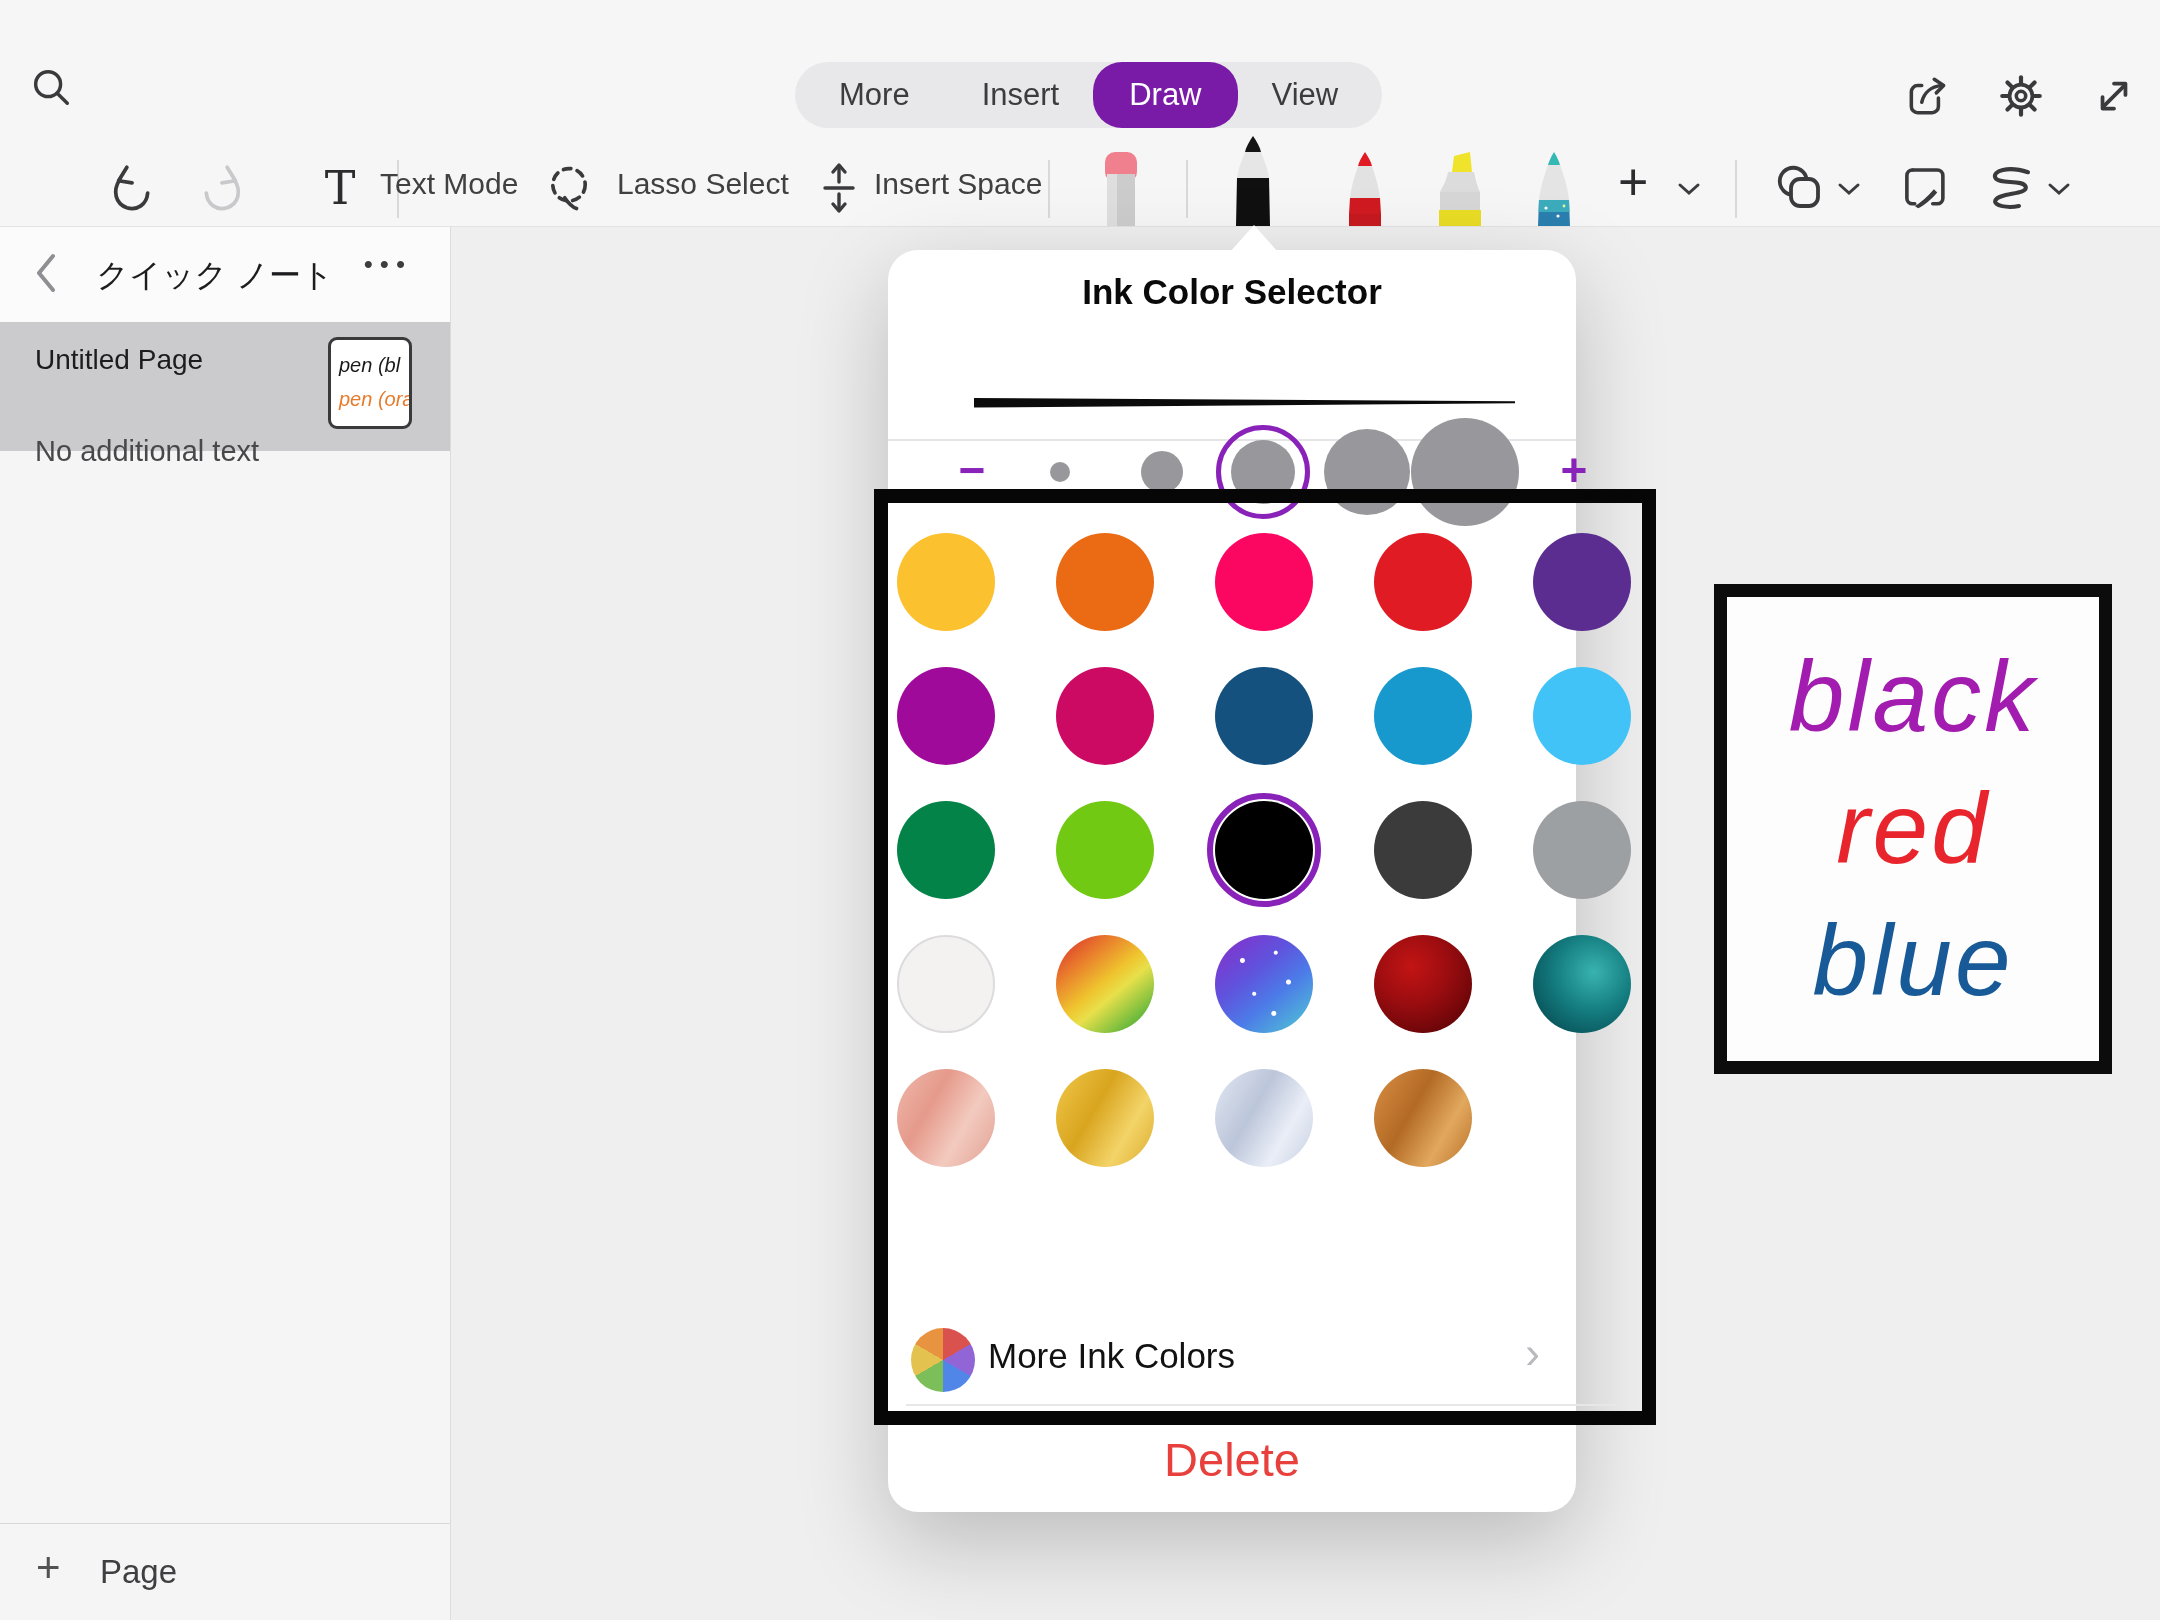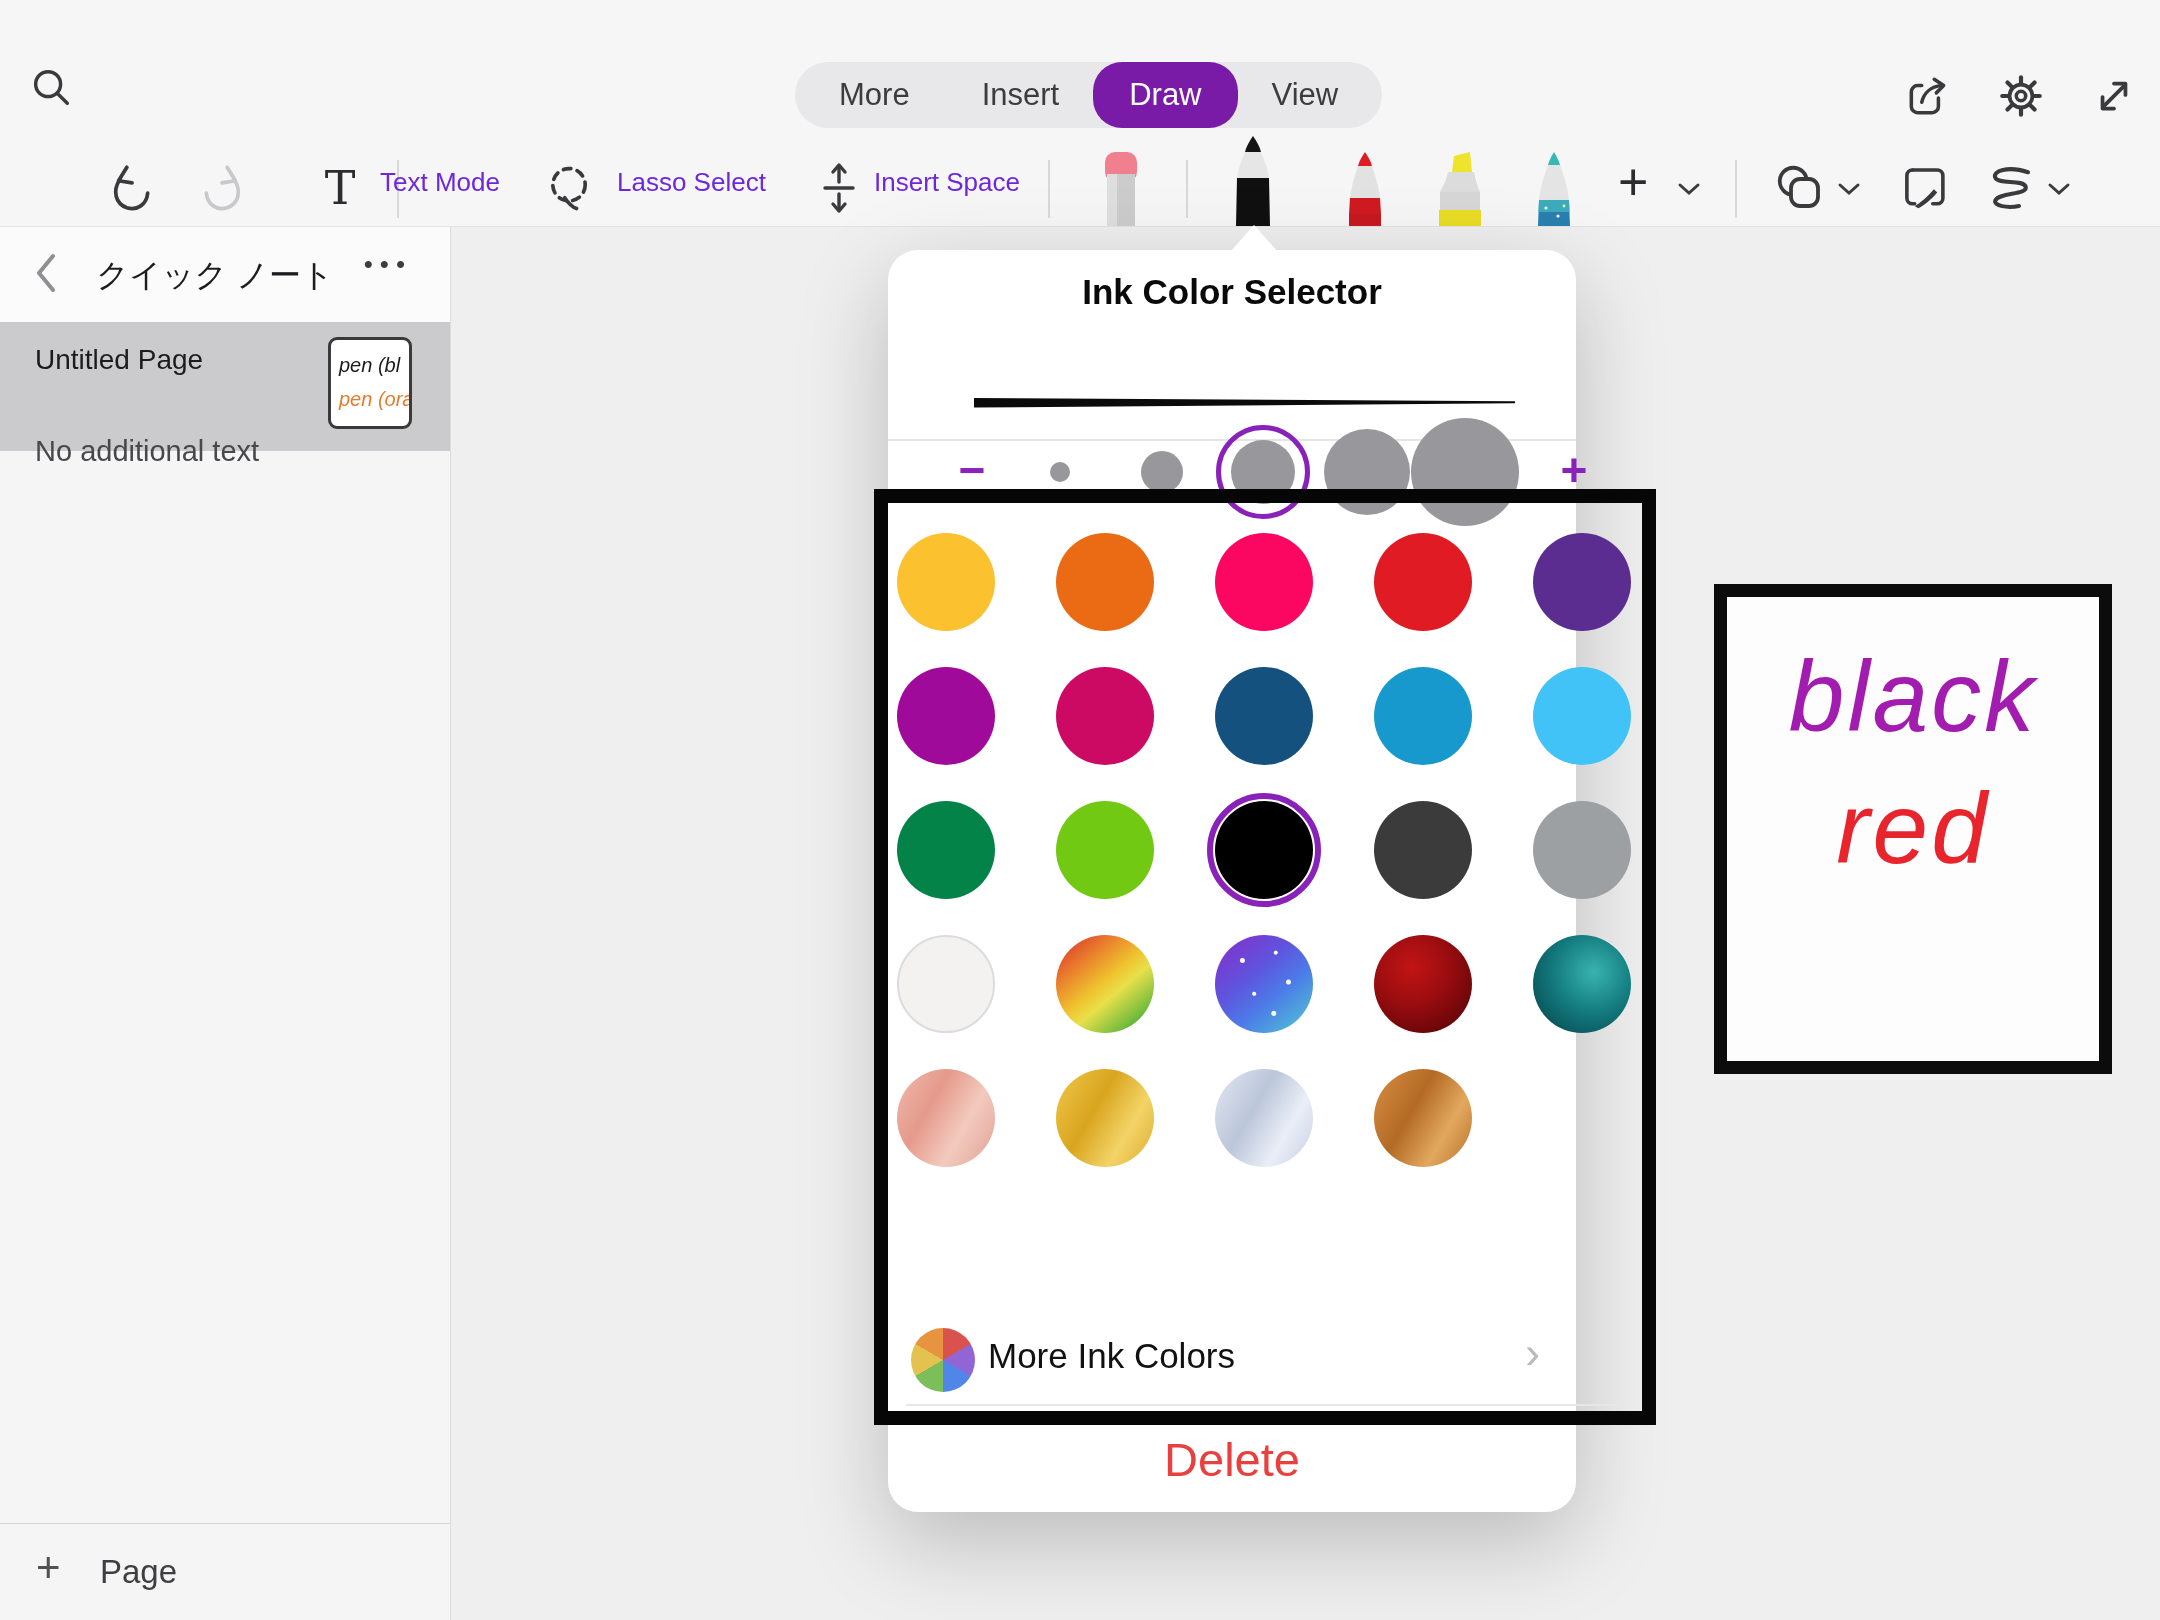--- a/index.html
+++ b/index.html
@@ -8,21 +8,21 @@
 
   
   .header{position:absolute;left:0;top:0;width:2160px;height:226px;background:#f6f6f7;border-bottom:1px solid #e3e3e4;z-index:10;}
   .icon-btn{position:absolute;display:flex;align-items:center;justify-content:center;}
   .icon-btn svg{display:block;}
   .tabbar{position:absolute;left:795px;top:62px;height:66px;background:#e8e8ea;border-radius:33px;display:flex;align-items:center;padding:0 8px;}
   .tab{height:58px;line-height:58px;padding:0 36px;border-radius:29px;font-size:31px;color:#3c3c3e;cursor:default;}
   .tab.active{color:#fff;font-weight:500;height:66px;line-height:66px;margin:0 -2px;}
 
   
-  .tb-label{position:absolute;top:167px;font-size:26px;color:#6d28d9;white-space:nowrap;}
+  .tb-label{position:absolute;top:167px;font-size:30px;color:#404040;white-space:nowrap;}
   .tb-divider{position:absolute;top:160px;width:1.5px;height:58px;background:#d9d9da;}
   .pen{position:absolute;}
   .chev{position:absolute;top:180px;color:#3c3c3e;}
 
   
   .sidebar{position:absolute;left:0;top:227px;width:450px;height:1393px;background:#f5f5f6;border-right:1px solid #dcdcdd;z-index:5;}
   .sb-header{position:absolute;left:0;top:0;width:100%;height:95px;background:#fbfbfc;}
   .sb-title{position:absolute;left:70px;right:90px;top:27px;text-align:center;font-size:32px;color:#1c1c1e;}
   .sb-ellipsis{position:absolute;right:38px;top:22px;font-size:26px;letter-spacing:7px;color:#3d3d3f;}
   .sb-row{position:absolute;left:0;top:95px;width:100%;height:129px;background:#cbcbce;}
@@ -275,20 +275,21 @@
     </div>
     <div class="sb-footer">
       <div class="plus">+</div>
       <div class="lbl">Page</div>
     </div>
   </div>
 
   <div class="canvas-box" id="ink-box">
       <div class="ink-word" style="color: #a21caf; text-align: right;">black</div>
       <div class="ink-word" style="color: rgb(232, 37, 44);">red</div>
+      <div class="ink-word" style="color: rgb(24, 90, 151);">blue</div>
     </div>
 
   <div class="popup-arrow"></div>
   <div class="popup">
     <div class="pp-title">Ink Color Selector</div>
 
     <svg class="pp-stroke" width="542" height="16" viewBox="0 0 542 16">
       <polygon points="0,3 541,6.2 541,8.2 0,12.5" fill="#0b0b0b"></polygon>
     </svg>
 

